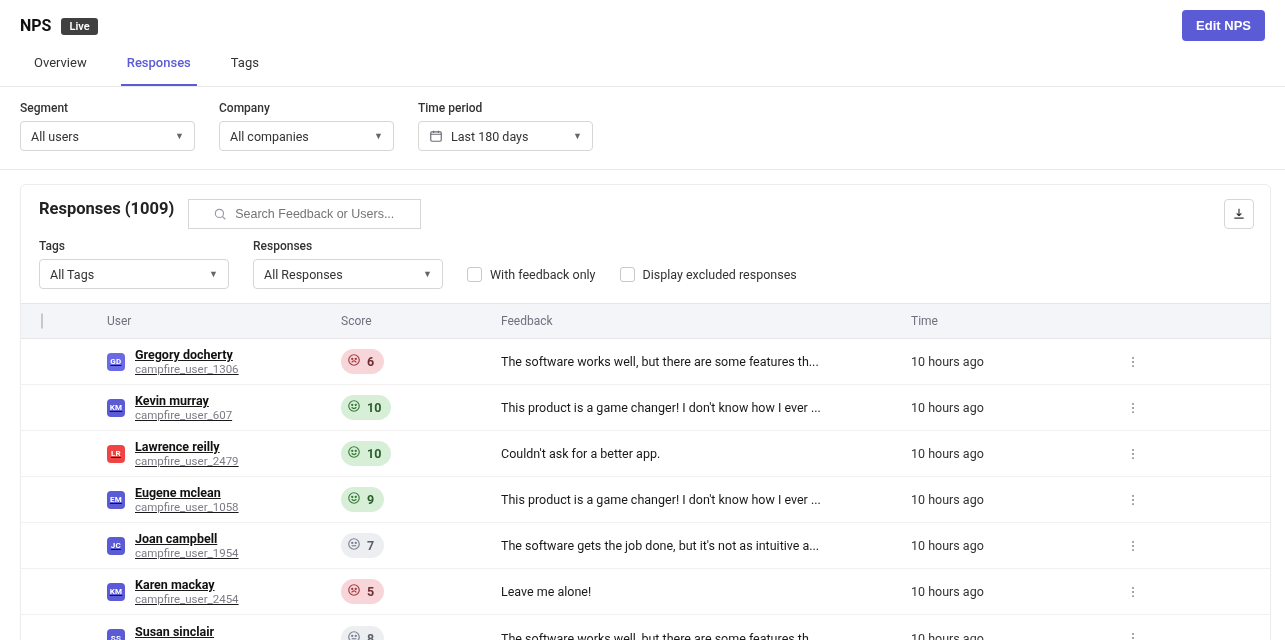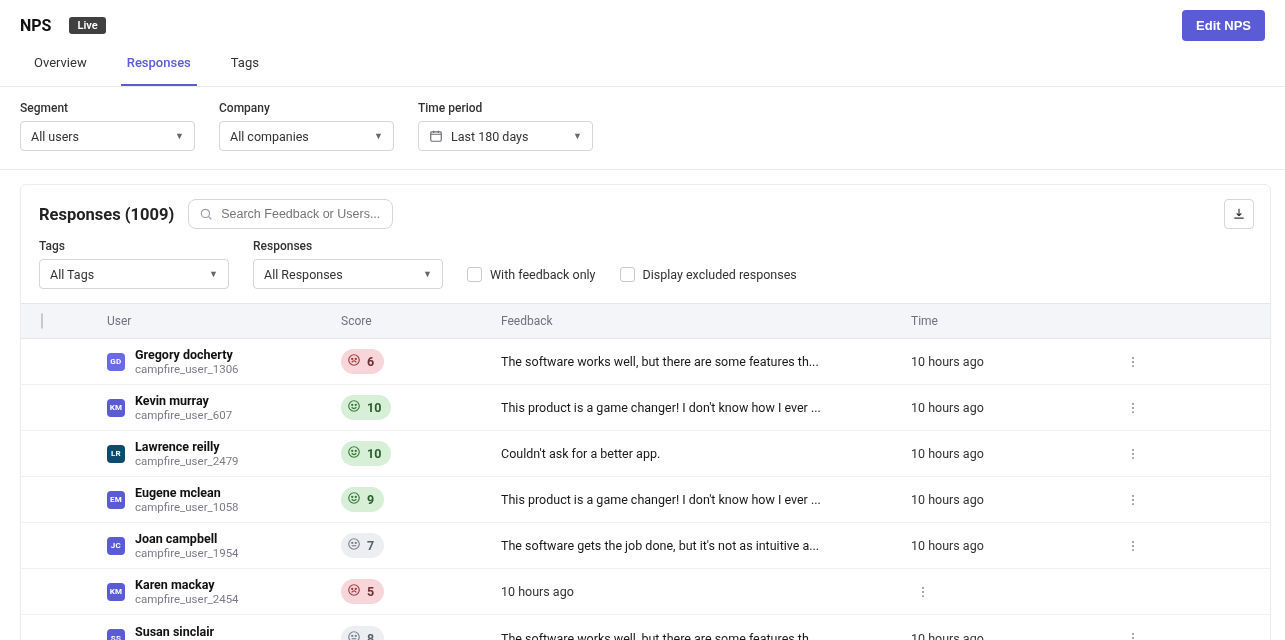--- a/index.html
+++ b/index.html
@@ -13,21 +13,21 @@
     overflow: hidden;
   }
 
   
   .header {
     display: flex;
     align-items: center;
     justify-content: space-between;
     padding: 10px 20px 0 20px;
   }
-  .header-left { display: flex; align-items: center; gap: 18px; }
+  .header-left { display: flex; align-items: flex-end; gap: 10px; }
   .page-title { font-size: 16px; font-weight: 700; color: #111; }
   .status-badge {
     background: #404040;
     color: #fff;
     font-size: 11px;
     font-weight: 600;
     padding: 2px 8px;
     border-radius: 3px;
   }
   .edit-btn {
@@ -95,30 +95,30 @@
     border-radius: 6px;
     box-shadow: 0 1px 2px rgba(0,0,0,0.03);
     overflow: hidden;
   }
   .panel-head {
     padding: 14px 16px 10px 18px;
     display: flex;
     align-items: center;
     justify-content: space-between;
   }
-  .panel-head-left { display: flex; align-items: center; gap: 14px; }
+  .panel-head-left { display: flex; align-items: flex-start; gap: 14px; }
   .panel-title { font-size: 16.5px; font-weight: 700; color: #222; }
   .search-wrap {
     display: flex;
     align-items: center;
     gap: 8px;
     border: 1px solid #d6d6d6;
-    border-radius: 8px;
+    border-radius: 0;
     height: 30px;
-    padding: 0 10px;
+    padding: 0 24px;
     min-width: 190px;
     color: #888;
   }
   .search-wrap input {
     border: none;
     outline: none;
     font-size: 12.5px;
     width: 100%;
     color: #333;
   }
@@ -165,21 +165,21 @@
   }
   .row {
     display: grid;
     grid-template-columns: 60px 260px 160px 410px 210px 48px;
     align-items: center;
     padding: 8px 0;
     border-bottom: 1px solid #f1f1f1;
     min-height: 46px;
   }
   .row:last-child { border-bottom: none; }
-  .user-cell { display: flex; align-items: center; gap: 10px; }
+  .user-cell { display: flex; align-items: center; gap: 10px; text-decoration: underline; }
   .user-meta { padding-left: 26px; }
   .avatar {
     width: 18px; height: 18px;
     border-radius: 4px;
     display: flex; align-items: center; justify-content: center;
     font-size: 8px;
     font-weight: 700;
     color: #fff;
     letter-spacing: 0.3px;
   }
@@ -397,21 +397,21 @@
               <circle cx="12" cy="12" r="1.6"></circle>
               <circle cx="12" cy="19" r="1.6"></circle>
             </svg>
           </span>
         </div>
       </div>
       <div class="row">
         <div></div>
         <div class="user-meta">
           <div class="user-cell">
-            <span class="avatar" style="background:#0c4a6e">LR</span>
+            <span class="avatar" style="background:#ef4444">LR</span>
             <div>
               <div class="uname">Lawrence reilly</div>
               <div class="uhandle">campfire_user_2479</div>
             </div>
           </div>
         </div>
         <div><span class="score-pill green">
             <span><svg class="face" viewBox="0 0 24 24" fill="none" stroke="#3a7a3a" stroke-width="2">
                 <circle cx="12" cy="12" r="9"></circle>
                 <circle cx="9" cy="10" r="1" fill="#3a7a3a"></circle>
@@ -509,20 +509,21 @@
         </div>
         <div><span class="score-pill red">
             <span><svg class="face" viewBox="0 0 24 24" fill="none" stroke="#a33a42" stroke-width="2">
                 <circle cx="12" cy="12" r="9"></circle>
                 <circle cx="9" cy="10" r="1" fill="#a33a42"></circle>
                 <circle cx="15" cy="10" r="1" fill="#a33a42"></circle>
                 <path d="M8 16c1.2-1.6 2.6-2.4 4-2.4s2.8.8 4 2.4"></path>
               </svg></span>
             <span>5</span>
           </span></div>
+        <div class="fb-text">Leave me alone!</div>
         <div class="time-text">10 hours ago</div>
         <div class="more-btn">
           <span>
             <svg width="14" height="14" viewBox="0 0 24 24" fill="#7a7a85">
               <circle cx="12" cy="5" r="1.6"></circle>
               <circle cx="12" cy="12" r="1.6"></circle>
               <circle cx="12" cy="19" r="1.6"></circle>
             </svg>
           </span>
         </div>

